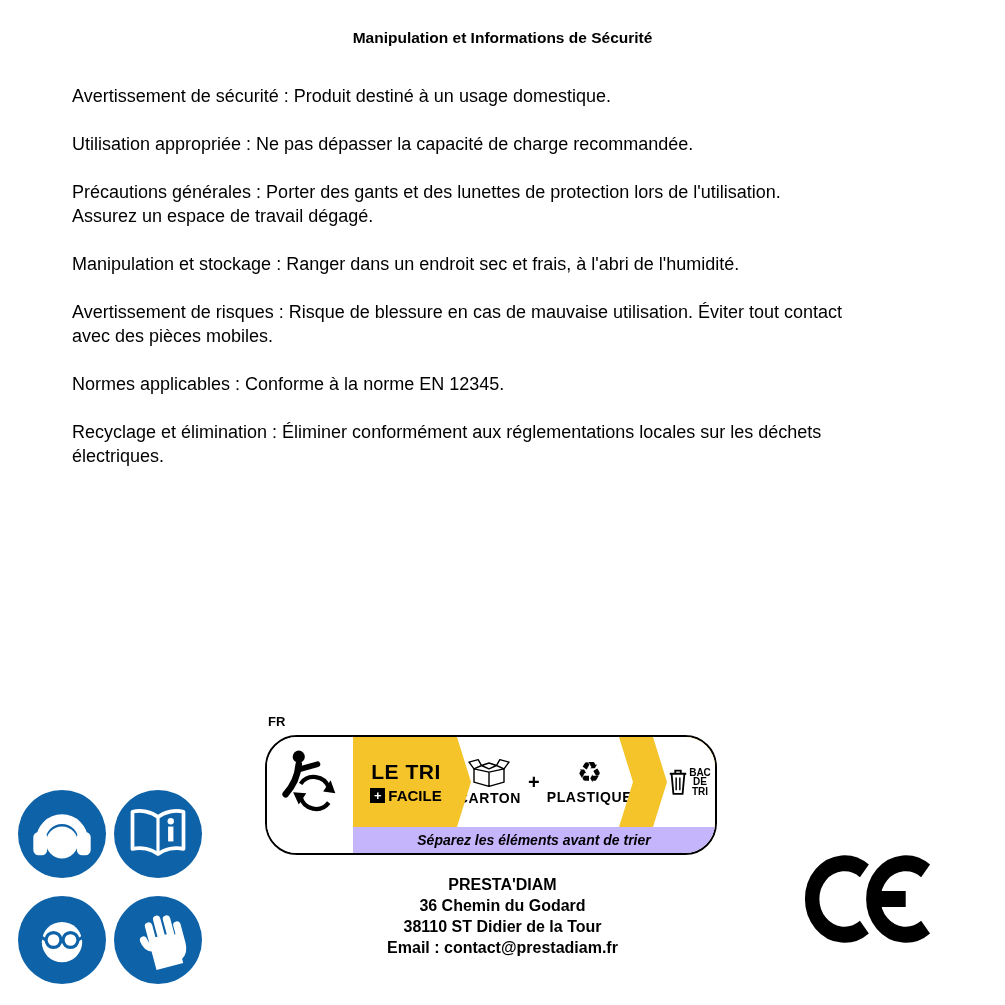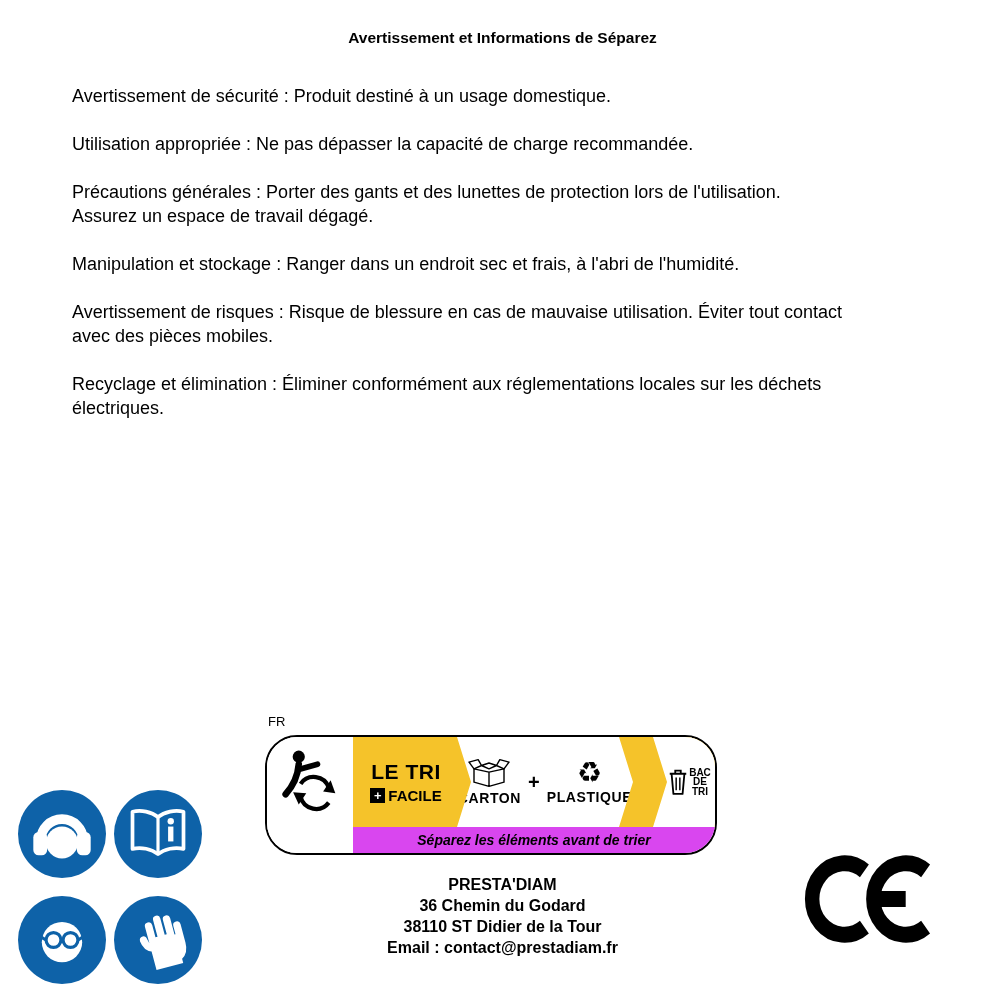--- a/index.html
+++ b/index.html
@@ -18,21 +18,21 @@
   .safety-icons{
     position:absolute;left:18px;top:790px;
     display:grid;grid-template-columns:88px 88px;gap:18px 8px;
   }
   .picto{
     width:88px;height:88px;border-radius:50%;background:#0e62a8;
     display:flex;align-items:center;justify-content:center;
   }
 
   
-  .fr-label{position:absolute;left:268px;top:714px;font-size:13px;font-weight:normal;}
+  .fr-label{position:absolute;left:268px;top:714px;font-size:13px;font-weight:bold;}
   .tri-label{
     position:absolute;left:265px;top:735px;width:452px;height:120px;
     border:2px solid #000;border-radius:32px;overflow:hidden;background:#fff;
     box-sizing:border-box;display:flex;flex-direction:column;
   }
   .tri-row1{flex:1;display:flex;}
   .seg-triman{width:86px;background:#fff;display:flex;align-items:center;justify-content:center;}
   .seg-rest{flex:1;position:relative;background:#f5c32a;}
   .seg-letri{
     position:absolute;left:0;top:0;bottom:0;width:106px;
@@ -55,46 +55,47 @@
   .recycle-glyph{font-size:28px;line-height:28px;font-family:"DejaVu Sans", sans-serif;}
   .seg-right{
     position:absolute;left:300px;right:0;top:0;bottom:0;background:#fff;
     clip-path:polygon(0 0, 100% 0, 100% 100%, 0 100%, 14px 50%);
     display:flex;align-items:center;justify-content:center;gap:0;padding-left:10px;
   }
   .bac-text{font-size:10px;font-weight:bold;line-height:9.5px;text-align:center;}
   .tri-row2{height:26px;display:flex;}
   .row2-left{width:86px;background:#fff;}
   .tri-tagline{
-    flex:1;background:#d946ef;display:flex;align-items:center;justify-content:center;
+    flex:1;background:#c4b5fd;display:flex;align-items:center;justify-content:center;
     font-style:italic;font-weight:bold;font-size:14px;
   }
 
   
   .address{
     position:absolute;left:250px;top:874px;width:505px;text-align:center;
     font-size:16px;font-weight:bold;line-height:21px;
   }
 
   
   .ce-mark{position:absolute;left:802px;top:852px;}
 </style>
 </head>
 <body>
 
-<div class="doc-title">Avertissement et Informations de Séparez</div>
+<div class="doc-title">Manipulation et Informations de Sécurité</div>
 
 <div class="content">
   <p>Avertissement de sécurité : Produit destiné à un usage domestique.</p>
   <p>Utilisation appropriée : Ne pas dépasser la capacité de charge recommandée.</p>
   <p>Précautions générales : Porter des gants et des lunettes de protection lors de l'utilisation.
 Assurez un espace de travail dégagé.</p>
   <p>Manipulation et stockage : Ranger dans un endroit sec et frais, à l'abri de l'humidité.</p>
   <p>Avertissement de risques : Risque de blessure en cas de mauvaise utilisation. Éviter tout contact
 avec des pièces mobiles.</p>
+  <p>Normes applicables : Conforme à la norme EN 12345.</p>
   <p>Recyclage et élimination : Éliminer conformément aux réglementations locales sur les déchets
 électriques.</p>
 </div>
 
 <div class="safety-icons">
   <div class="picto">
     <svg width="68" height="68" viewBox="0 0 64 64">
       <circle cx="32" cy="40" r="15" fill="#fff"></circle>
       <path d="M12 38 A20 20 0 0 1 52 38" stroke="#fff" stroke-width="9" fill="none"></path>
       <rect x="5" y="30" width="13" height="22" rx="5" fill="#fff"></rect>

